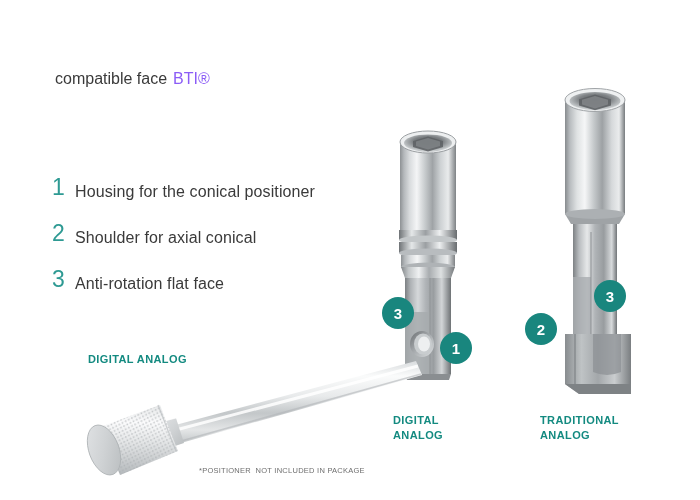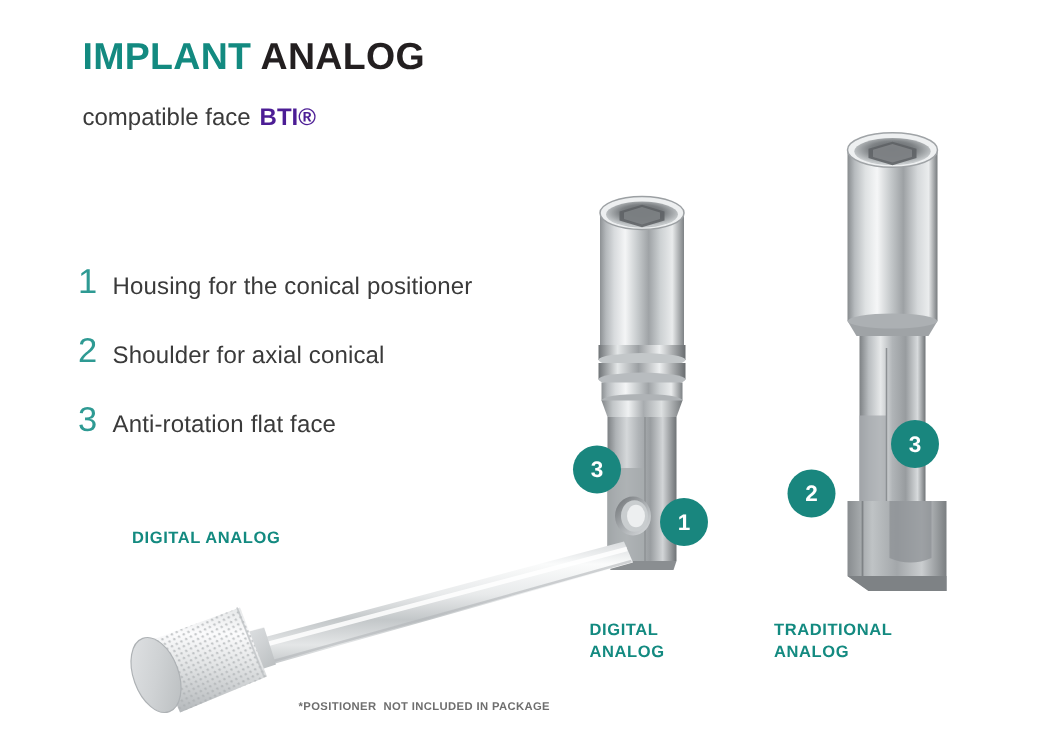--- a/index.html
+++ b/index.html
@@ -18,46 +18,46 @@
   }
   .title .t-teal{color:#138A80;}
   .title .t-dark{color:#231F20;}
 
   .subline{
     position:absolute;left:55px;font-size:16px;color:#3A3A3A;white-space:nowrap;
     font-weight:400;
   }
   .subline.a{top:70px;}
   .subline.b{top:106px;}
-  .brand{color:#4c1d95;font-weight:bold;margin-left:6px;}
+  .brand{color:#8b5cf6;font-weight:normal;margin-left:6px;}
 
   
   .legend{position:absolute;left:52px;top:178px;}
   .legend-row{position:relative;height:46px;}
   .legend-num{
     position:absolute;left:0;top:-2px;width:22px;
     font-size:23px;font-weight:300;color:#2E9A93;text-align:left;line-height:1;
   }
   .legend-text{
     position:absolute;left:23px;top:5px;
     font-size:16px;color:#3A3A3A;white-space:nowrap;letter-spacing:.1px;text-align:right;
   }
 
   
   .cap{
     position:absolute;color:#138A80;font-weight:bold;font-size:11px;
     line-height:1.35;text-align:left;letter-spacing:.4px;
   }
   .cap-positioner{left:88px;top:352px;width:185px;text-align:left;}
   .cap-digital{left:393px;top:413px;width:110px;}
-  .cap-traditional{left:516px;top:413px;width:135px;}
+  .cap-traditional{left:540px;top:413px;width:135px;}
 
   .footnote{
     position:absolute;left:199px;top:466px;
-    font-size:7.5px;color:#6E6E6E;letter-spacing:.25px;white-space:pre;font-weight:bold;
+    font-size:7.5px;color:#6E6E6E;letter-spacing:.25px;white-space:pre;
   }
 
   
   .badge{
     position:absolute;width:32px;height:32px;border-radius:50%;
     background:#19867E;color:#fff;font-size:15px;font-weight:bold;
     display:flex;align-items:center;justify-content:center;
     box-shadow:0 0 0 0 rgba(0,0,0,0);
   }
   .badge-1{left:440px;top:332px;}
@@ -69,24 +69,20 @@
   .render{position:absolute;}
   #digital-analog{left:378px;top:112px;width:120px;height:270px;}
   #traditional-analog{left:545px;top:72px;width:120px;height:335px;}
   #positioner{left:80px;top:355px;width:350px;height:130px;}
 </style>
 </head>
 <body>
 
 <div class="stage">
 
-  <div class="title">
-    <span class="t-teal">IMPLANT</span>
-    <span class="t-dark">ANALOG</span>
-  </div>
 
   <div class="subline a">
     <span>compatible face</span><span class="brand">BTI®</span>
   </div>
 
 
   <div class="legend">
     <div class="legend-row">
       <span class="legend-num">1</span>
       <span class="legend-text">Housing for the conical positioner</span>

